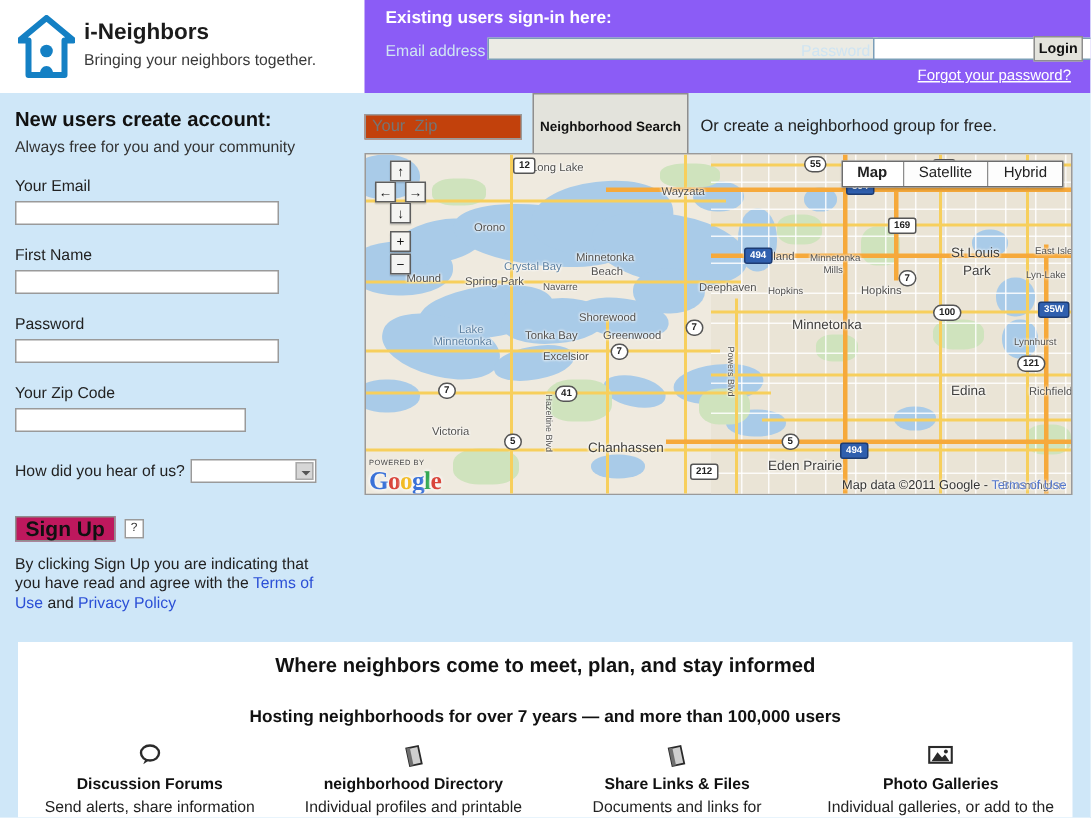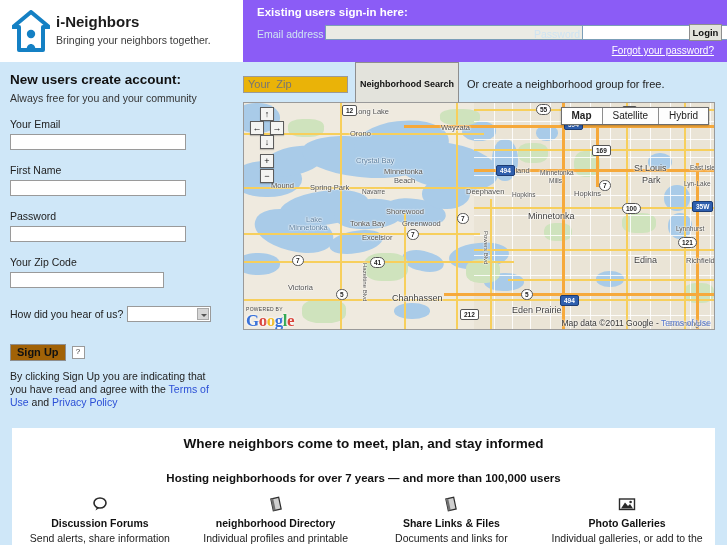--- a/index.html
+++ b/index.html
@@ -49,31 +49,31 @@
   .ftext.wide{width:154px;}
   .hear{margin-top:18px;display:flex;align-items:center;}
   .hear .flabel{font-size:10.5px;color:#222;margin:0 4px 0 0;white-space:nowrap;}
   .fselect{width:84px;height:16px;background:#ffffff;border:1px solid #9a9a9a;
     box-sizing:border-box;position:relative;}
   .fselect .arrowbox{position:absolute;right:1px;top:1px;width:12px;height:12px;
     background:#d6d6d6;border:1px solid #a9a9a9;box-sizing:border-box;}
   .fselect .arrowbox:after{content:"";position:absolute;left:3px;top:5px;
     border-left:3px solid transparent;border-right:3px solid transparent;border-top:3px solid #555;}
   .signup-actions{margin-top:22px;display:flex;align-items:center;}
-  .btn-signup{background:#a16207;border:1px solid #8e8e8e;font-size:11px;font-weight:bold;
+  .btn-signup{background:#be185d;border:1px solid #8e8e8e;font-size:14px;font-weight:bold;
     color:#111;padding:2px 6px;cursor:pointer;font-family:"Liberation Sans",sans-serif;line-height:11px;}
   .mini-box{margin-left:6px;width:11px;height:11px;border:1px solid #9a9a9a;background:#fff;
     font-size:8px;line-height:10px;text-align:center;color:#333;}
   .legalese{margin-top:9px;width:215px;font-size:10.5px;color:#222;line-height:13px;}
   .legalese a{color:#2b4fd6;text-decoration:none;}
 
   
   .mapcol{position:absolute;left:243px;top:10px;width:474px;}
   .searchbar{height:24px;display:flex;align-items:center;}
-  .zipinput{width:105px;height:17px;background:#eab308;border:1px solid #9a9a9a;
+  .zipinput{width:105px;height:17px;background:#c2410c;border:1px solid #9a9a9a;
     box-sizing:border-box;font-size:11px;padding:0 4px;color:#222;
     font-family:"Liberation Sans",sans-serif;}
   .btn-nsearch{margin-left:7px;background:#e3e3dc;border:1px solid #8e8e8e;
     font-size:9px;font-weight:bold;color:#111;padding:16px 4px;cursor:pointer;
     font-family:"Liberation Sans",sans-serif;line-height:11px;}
   .orcreate{margin-left:8px;font-size:11px;color:#222;}
 
   .mapwrap{position:relative;margin-top:6px;width:472px;height:228px;
     border:1px solid #9a9a9a;box-sizing:border-box;overflow:hidden;background:#e8e3d8;}
   .mapcanvas{position:absolute;inset:0;}
@@ -305,23 +305,23 @@
 
           <div class="hwy" style="left:160px;top:22px;width:312px;"></div>
           <div class="hwy v" style="left:318px;top:0;height:228px;"></div>
           <div class="hwy" style="left:230px;top:66px;width:242px;"></div>
           <div class="hwy v" style="left:452px;top:60px;height:168px;"></div>
           <div class="hwy" style="left:200px;top:190px;width:272px;"></div>
           <div class="hwy v" style="left:352px;top:22px;height:62px;"></div>
 
           <div>
             <div class="mlabel" style="left:110px;top:4px;">Long Lake</div>
-            <div class="mlabel" style="left:72px;top:26px;margin-left:34px;">Orono</div>
+            <div class="mlabel" style="left:72px;top:44px;">Orono</div>
             <div class="mlabel" style="left:197px;top:20px;">Wayzata</div>
-            <div class="mlabel water" style="left:92px;top:53px;margin-left:20px;">Crystal Bay</div>
+            <div class="mlabel water" style="left:92px;top:70px;">Crystal Bay</div>
             <div class="mlabel" style="left:140px;top:64px;">Minnetonka</div>
             <div class="mlabel" style="left:150px;top:73px;">Beach</div>
             <div class="mlabel" style="left:252px;top:63px;">Woodland</div>
             <div class="mlabel" style="left:27px;top:78px;">Mound</div>
             <div class="mlabel" style="left:66px;top:80px;">Spring Park</div>
             <div class="mlabel" style="left:118px;top:85px;font-size:6.5px;">Navarre</div>
             <div class="mlabel" style="left:222px;top:84px;">Deephaven</div>
             <div class="mlabel" style="left:296px;top:66px;font-size:6.5px;">Minnetonka</div>
             <div class="mlabel" style="left:305px;top:74px;font-size:6.5px;">Mills</div>
             <div class="mlabel" style="left:268px;top:88px;font-size:6.5px;">Hopkins</div>

